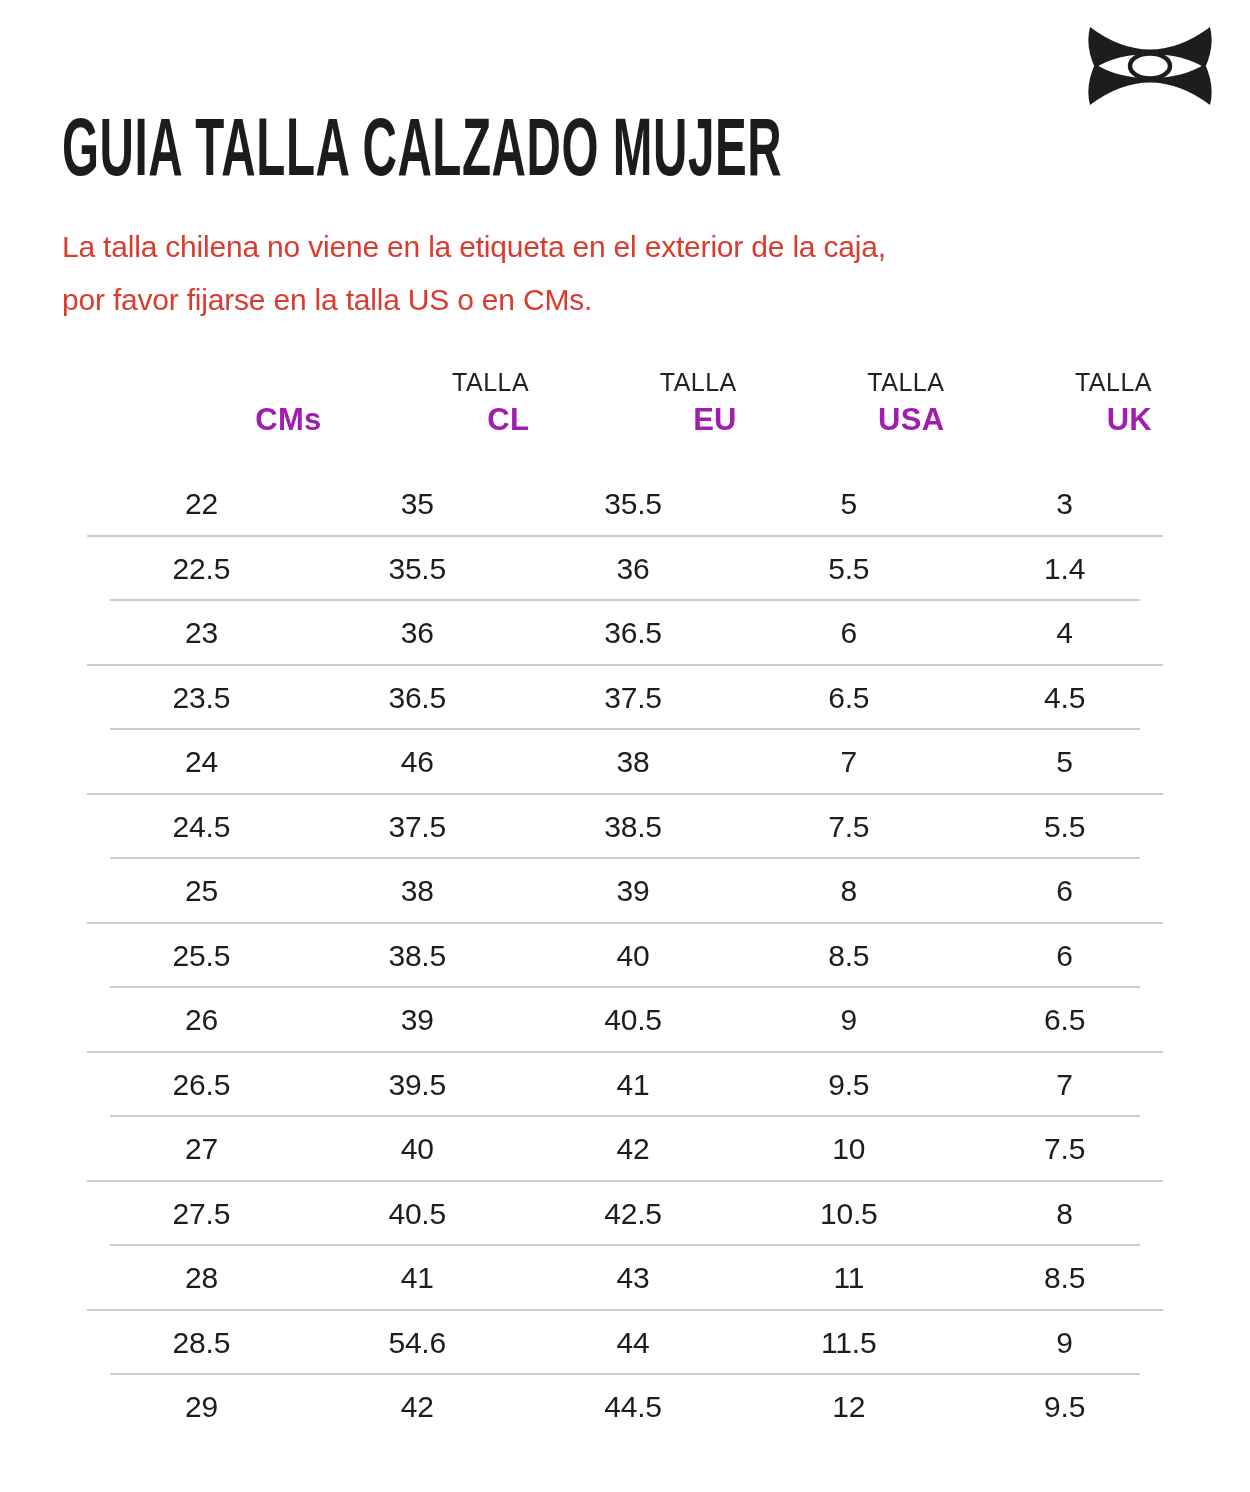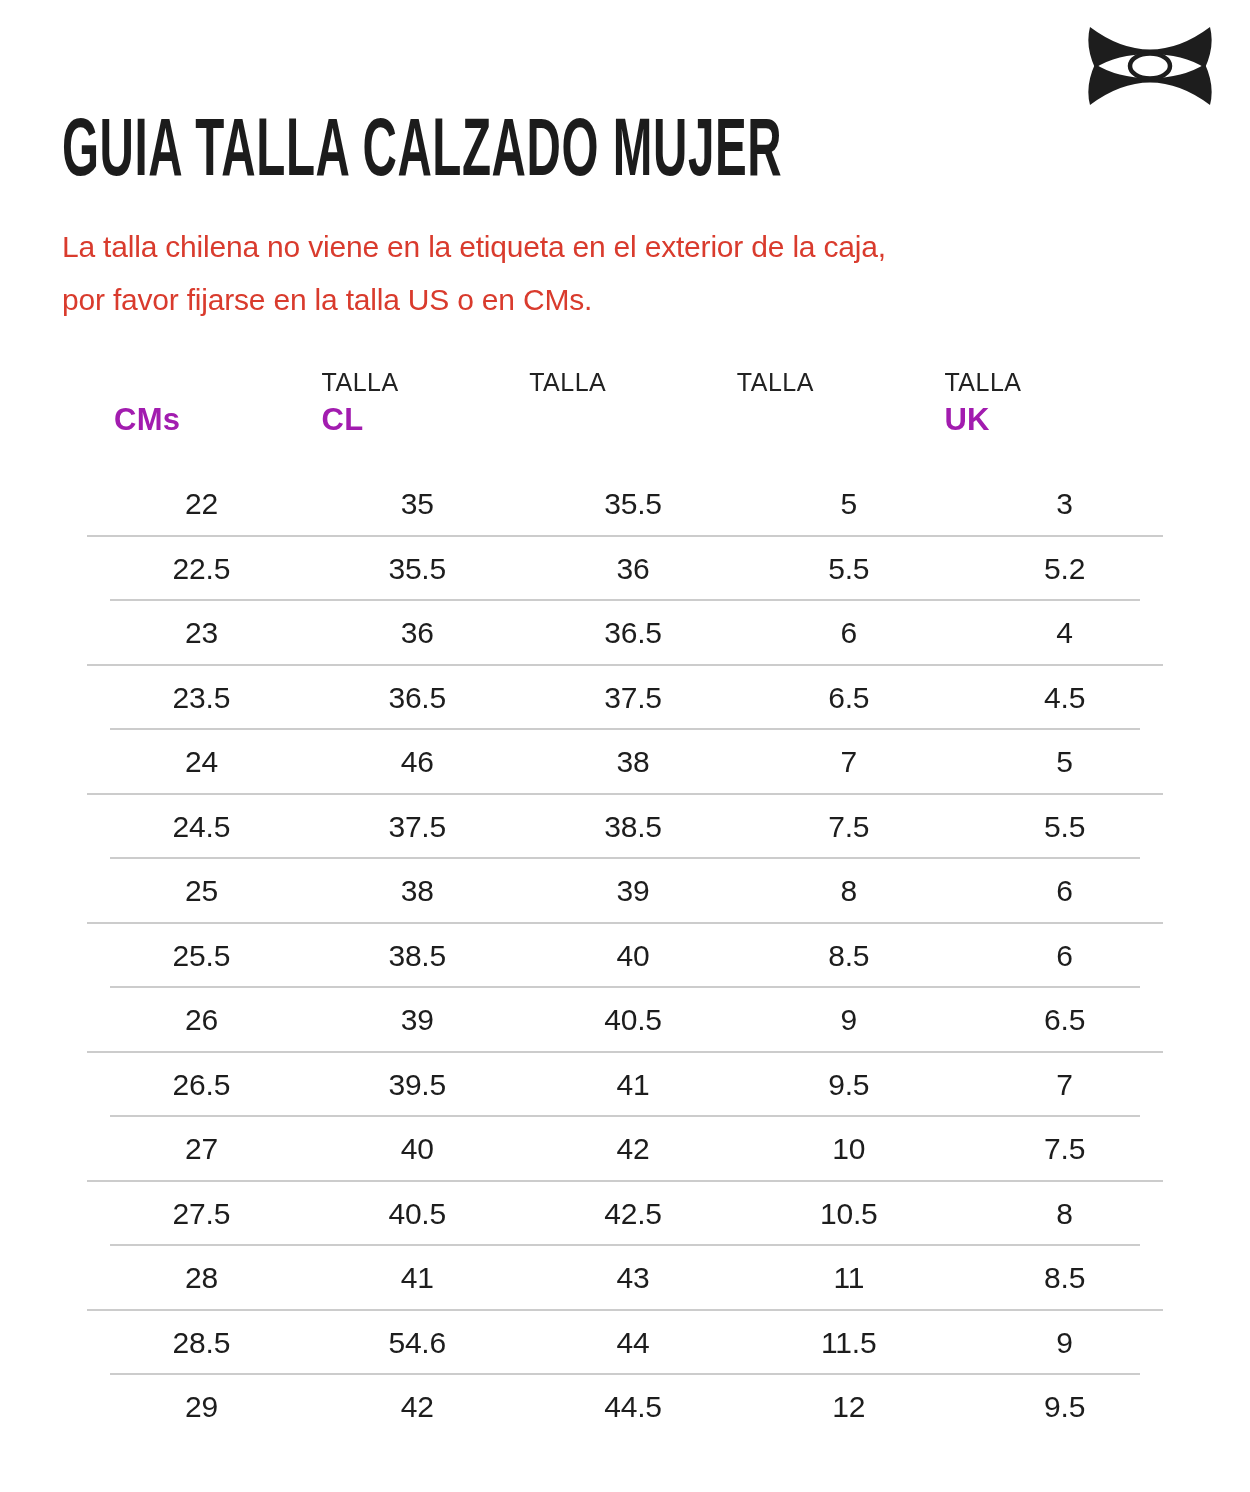--- a/index.html
+++ b/index.html
@@ -54,21 +54,21 @@
 
   
   .thead{
     position:absolute;
     left:114px;
     top:364px;
     width:1038px;
     display:grid;
     grid-template-columns:repeat(5,1fr);
   }
-  .hcell{text-align:left;}
+  .hcell{text-align:right;}
   .hsub{
     font-size:25px;
     line-height:36px;
     height:36px;
     color:#222222;
     letter-spacing:0.5px;
   }
   .hmain{
     font-size:31px;
     line-height:40px;
@@ -135,44 +135,46 @@
     <div class="hcell">
       <div class="hsub"></div>
       <div class="hmain">CMs</div>
     </div>
     <div class="hcell">
       <div class="hsub">TALLA</div>
       <div class="hmain">CL</div>
     </div>
     <div class="hcell">
       <div class="hsub">TALLA</div>
-    </div>
-    <div class="hcell">
-      <div class="hsub">TALLA</div>
+      <div class="hmain">EU</div>
+    </div>
+    <div class="hcell">
+      <div class="hsub">TALLA</div>
+      <div class="hmain">USA</div>
     </div>
     <div class="hcell">
       <div class="hsub">TALLA</div>
       <div class="hmain">UK</div>
     </div>
   </div>
 
   <div class="tbody">
       <div class="trow wide">
         <div class="tcell">22</div>
         <div class="tcell">35</div>
         <div class="tcell">35.5</div>
         <div class="tcell">5</div>
         <div class="tcell">3</div>
       </div>
       <div class="trow narrow">
         <div class="tcell">22.5</div>
         <div class="tcell">35.5</div>
         <div class="tcell">36</div>
         <div class="tcell">5.5</div>
-        <div class="tcell">5.2</div>
+        <div class="tcell">1.4</div>
       </div>
       <div class="trow wide">
         <div class="tcell">23</div>
         <div class="tcell">36</div>
         <div class="tcell">36.5</div>
         <div class="tcell">6</div>
         <div class="tcell">4</div>
       </div>
       <div class="trow narrow">
         <div class="tcell">23.5</div>

